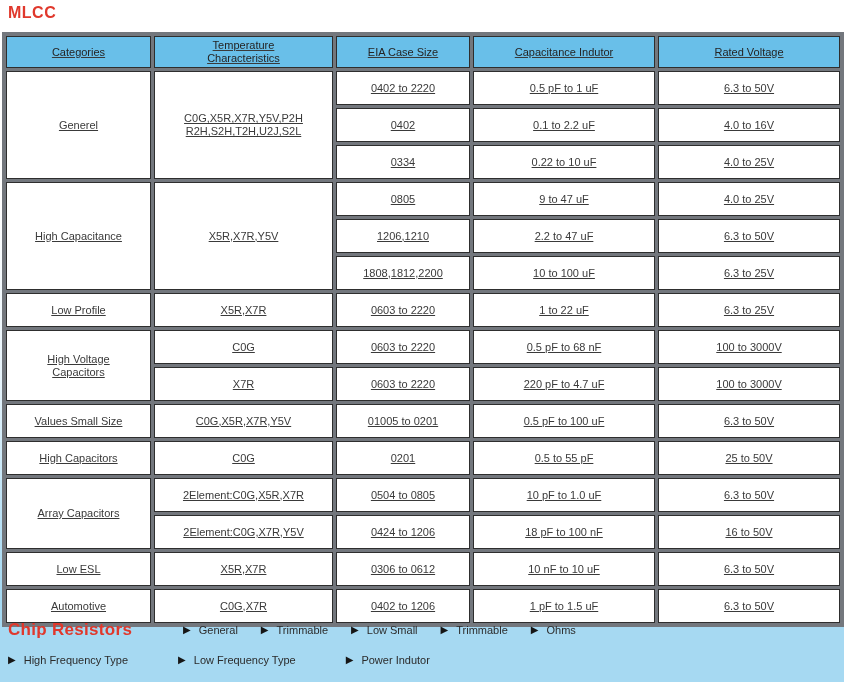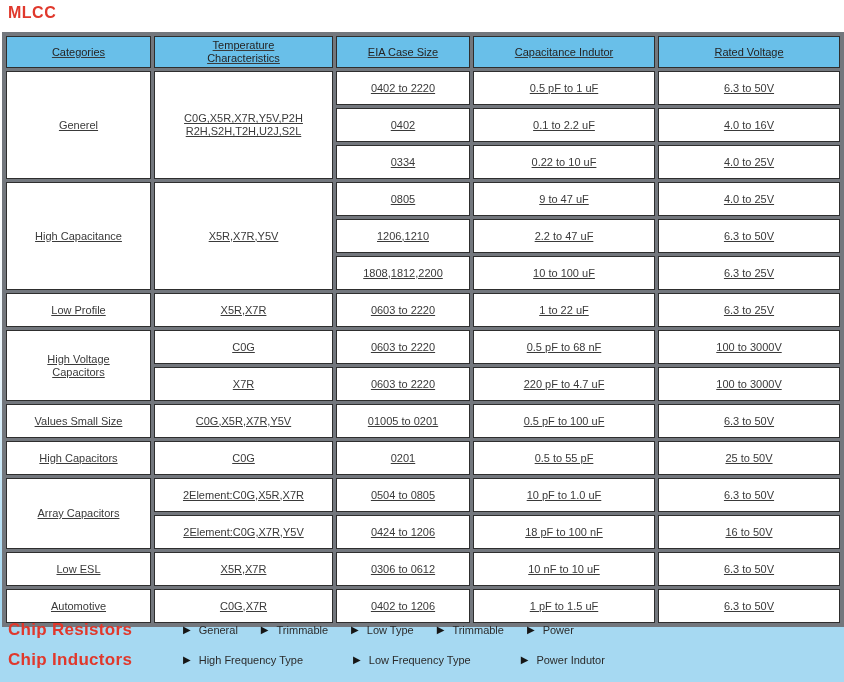--- a/index.html
+++ b/index.html
@@ -240,34 +240,33 @@
           <div class="footer-item">
             <span class="tri">▶</span>
             <span class="footer-item-label">General</span>
           </div>
           <div class="footer-item">
             <span class="tri">▶</span>
             <span class="footer-item-label">Trimmable</span>
           </div>
           <div class="footer-item">
             <span class="tri">▶</span>
-            <span class="footer-item-label">Low Type</span>
+            <span class="footer-item-label">Low Small</span>
           </div>
           <div class="footer-item">
             <span class="tri">▶</span>
             <span class="footer-item-label">Trimmable</span>
           </div>
           <div class="footer-item">
             <span class="tri">▶</span>
-            <span class="footer-item-label">Power</span>
+            <span class="footer-item-label">Ohms</span>
           </div>
         </div>
     </div>
     <div class="footer-row footer-row-2">
-      <div class="footer-title">Chip Inductors</div>
       <div class="footer-items" id="footer-items-1">
           <div class="footer-item">
             <span class="tri">▶</span>
             <span class="footer-item-label">High Frequency Type</span>
           </div>
           <div class="footer-item">
             <span class="tri">▶</span>
             <span class="footer-item-label">Low Frequency Type</span>
           </div>
           <div class="footer-item">

